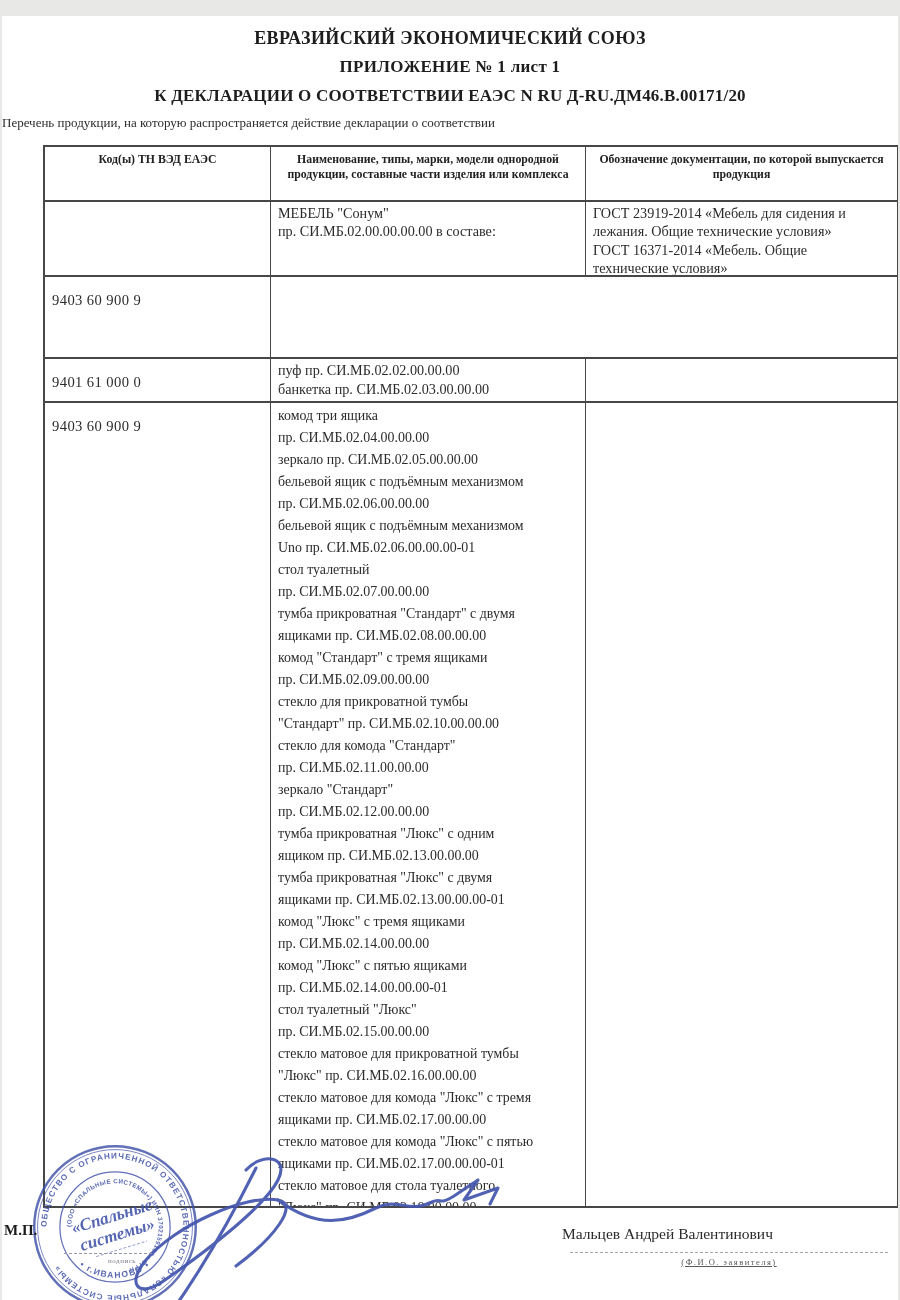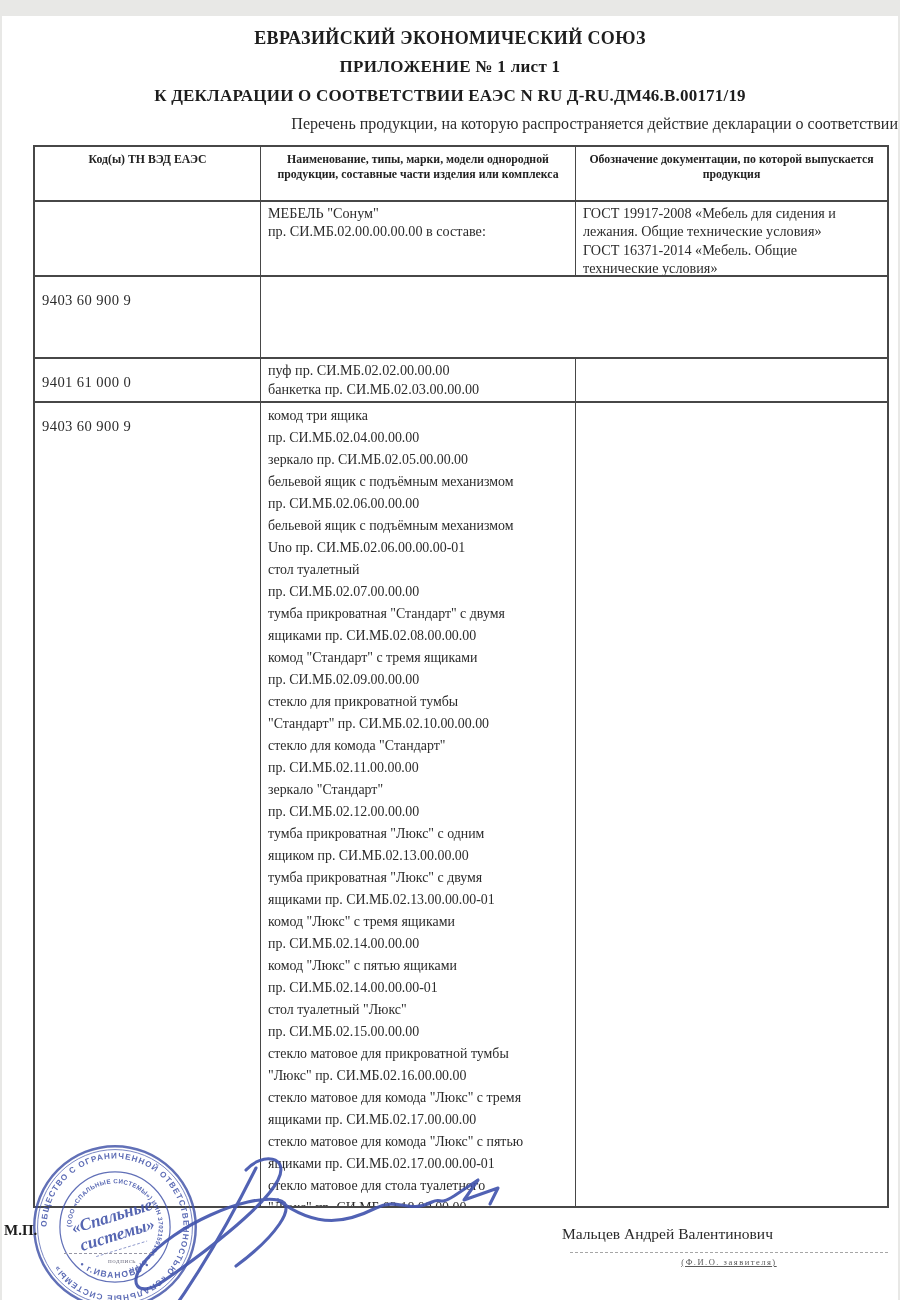--- a/index.html
+++ b/index.html
@@ -7,24 +7,24 @@
     position:relative;width:896px;height:1300px;margin:16px auto;
     background:#ffffff;overflow:hidden;
     font-family:"Liberation Serif","DejaVu Serif",serif;
     color:#262626;
   }
   
   .doc-title{position:absolute;left:0;width:100%;text-align:center;font-weight:bold;color:#1d1d1d;}
   .t1{top:12px;font-size:18px;letter-spacing:.4px;}
   .t2{top:41px;font-size:17px;letter-spacing:.3px;}
   .t3{top:70px;font-size:17px;letter-spacing:.2px;}
-  .subtitle{position:absolute;top:99px;left:0;width:100%;text-align:right;font-size:16px;color:#2c2c2c;}
+  .subtitle{position:absolute;top:99px;left:0;width:100%;text-align:left;font-size:13px;color:#2c2c2c;}
   
   .ptable{
-    position:absolute;left:31px;top:129px;width:856px;
+    position:absolute;left:41px;top:129px;width:856px;
     border:2px solid #474747;border-top-width:2.5px;
     box-sizing:border-box;
   }
   .trow{display:grid;grid-template-columns:225px 315px 1fr;box-sizing:border-box;}
   .trow + .trow{border-top:2px solid #474747;}
   .cell{
     box-sizing:border-box;padding:2px 7px 0 7px;overflow:hidden;
     white-space:pre-line;font-size:14.2px;line-height:19.4px;color:#2b2b2b;
   }
   .cell + .cell{border-left:1.5px solid #474747;}
@@ -49,34 +49,34 @@
   .stamp{position:absolute;left:18px;top:1116px;z-index:2;}
   .signature{position:absolute;left:48px;top:1122px;z-index:3;}
 </style>
 </head>
 <body>
 
 <div class="page">
 
   <div class="doc-title t1">ЕВРАЗИЙСКИЙ ЭКОНОМИЧЕСКИЙ СОЮЗ</div>
   <div class="doc-title t2">ПРИЛОЖЕНИЕ № 1 лист 1</div>
-  <div class="doc-title t3">К ДЕКЛАРАЦИИ О СООТВЕТСТВИИ ЕАЭС N RU Д-RU.ДМ46.В.00171/19</div>
+  <div class="doc-title t3">К ДЕКЛАРАЦИИ О СООТВЕТСТВИИ ЕАЭС N RU Д-RU.ДМ46.В.00171/20</div>
   <div class="subtitle">Перечень продукции, на которую распространяется действие декларации о соответствии</div>
 
   <div class="ptable">
     <div class="trow hrow">
       <div class="cell">Код(ы) ТН ВЭД ЕАЭС</div>
       <div class="cell">Наименование, типы, марки, модели однородной продукции, составные части изделия или комплекса</div>
       <div class="cell">Обозначение документации, по которой выпускается продукция</div>
     </div>
     <div class="trow r1">
       <div class="cell code-cell"></div>
       <div class="cell name-cell">МЕБЕЛЬ "Сонум"
 пр. СИ.МБ.02.00.00.00.00 в составе:</div>
-      <div class="cell docs-cell">ГОСТ 19917-2008 «Мебель для сидения и
+      <div class="cell docs-cell">ГОСТ 23919-2014 «Мебель для сидения и
 лежания. Общие технические условия»
 ГОСТ 16371-2014 «Мебель. Общие
 технические условия»</div>
     </div>
     <div class="trow r2">
       <div class="cell code-cell">9403 60 900 9</div>
       <div class="cell docs-cell"></div>
     </div>
     <div class="trow r3">
       <div class="cell code-cell">9401 61 000 0</div>

